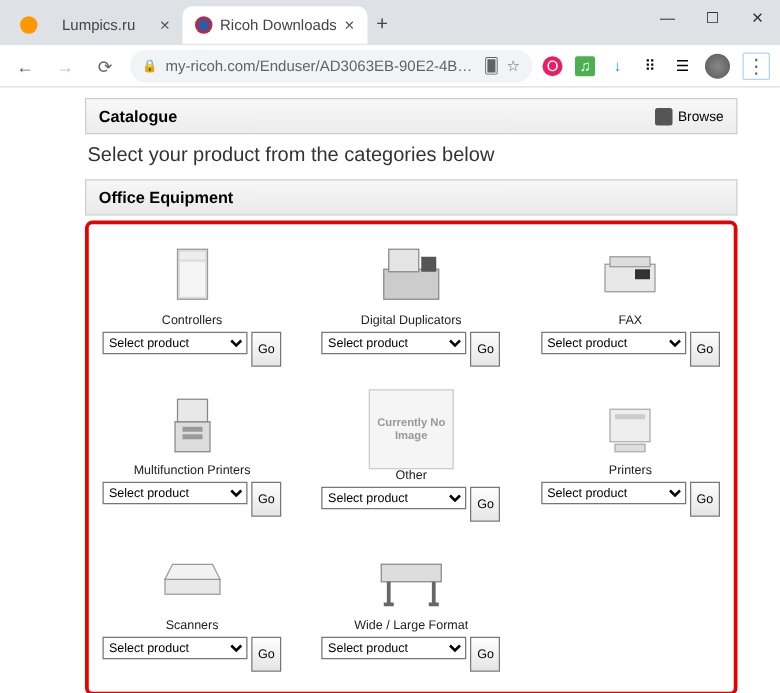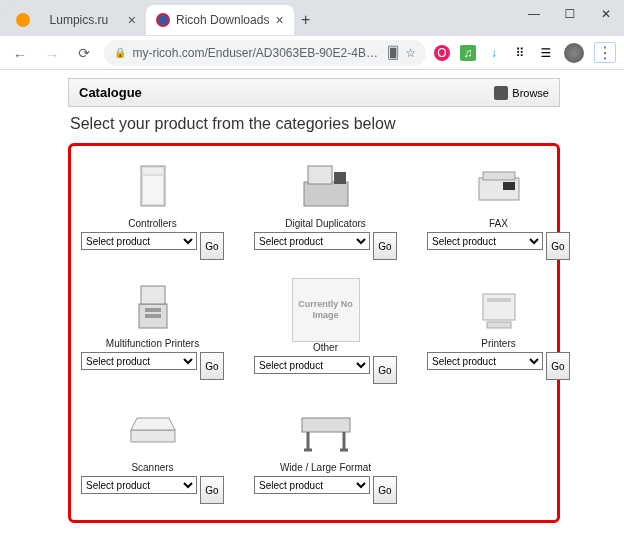--- a/index.html
+++ b/index.html
@@ -24,21 +24,21 @@
   .omnibox { flex: 1; height: 26px; background: #f1f3f4; border-radius: 13px; display: flex; align-items: center; padding: 0 10px; gap: 6px; font-size: 12px; color: #5f6368; overflow: hidden; }
   .lock { font-size: 10px; }
   .url-text { flex: 1; white-space: nowrap; overflow: hidden; text-overflow: ellipsis; }
   .ext-icons { display: flex; gap: 10px; align-items: center; }
   .ext-icon { width: 16px; height: 16px; display: flex; align-items: center; justify-content: center; font-size: 12px; }
   .ext-red { background: #e91e63; color: #fff; border-radius: 50%; }
   .ext-green { background: #4caf50; color: #fff; border-radius: 2px; }
   .ext-arrow { color: #2196f3; }
   .ext-avatar { width: 20px; height: 20px; background: radial-gradient(circle, #888, #555); border-radius: 50%; }
   .ext-menu { color: #5f6368; font-size: 16px; border: 1px solid #b3d1ff; border-radius: 2px; padding: 0 2px; }
-  .content { flex: 1; background: #fff; overflow-y: auto; padding: 8px 64px 8px 68px; position: relative; }
+  .content { flex: 1; background: #fff; overflow-y: auto; padding: 8px 34px 8px 68px; position: relative; }
   .content::-webkit-scrollbar { width: 14px; }
   .content::-webkit-scrollbar-track { background: #f1f1f1; }
   .content::-webkit-scrollbar-thumb { background: #c1c1c1; border-radius: 2px; }
   .panel { border: 1px solid #ccc; background: linear-gradient(#f8f8f8, #ececec); padding: 6px 10px; font-weight: bold; font-size: 13px; display: flex; align-items: center; justify-content: space-between; margin-bottom: 4px; }
   .browse { font-weight: normal; font-size: 11px; display: flex; align-items: center; gap: 4px; }
   .browse-icon { width: 14px; height: 14px; background: #555; border-radius: 2px; display: inline-block; }
   .subtext { font-size: 16px; padding: 4px 2px; color: #333; margin-bottom: 6px; }
   .section { border: 1px solid #ccc; background: linear-gradient(#f6f6f6, #eaeaea); padding: 6px 10px; font-weight: bold; font-size: 13px; }
   .grid-outer { border: 3px solid #e60000; border-radius: 6px; padding: 12px 10px 16px; margin-top: 4px; margin-bottom: 10px; }
   .grid { display: grid; grid-template-columns: repeat(3, 1fr); gap: 18px 30px; }
@@ -100,20 +100,21 @@
 
   <div class="content">
     <div class="panel">
       <span>Catalogue</span>
       <span class="browse">
         <span class="browse-icon"></span>
         <span>Browse</span>
       </span>
     </div>
     <div class="subtext">Select your product from the categories below</div>
+    <div class="section">Office Equipment</div>
 
     <div class="grid-outer">
       <div class="grid">
 
         <div class="cell">
           <div class="thumb">
             <svg viewBox="0 0 72 56">
                 <rect x="24" y="8" width="24" height="40" fill="#ddd" stroke="#999"></rect>
                 <rect x="26" y="10" width="20" height="6" fill="#eee"></rect>
                 <rect x="26" y="18" width="20" height="28" fill="#f5f5f5"></rect>

